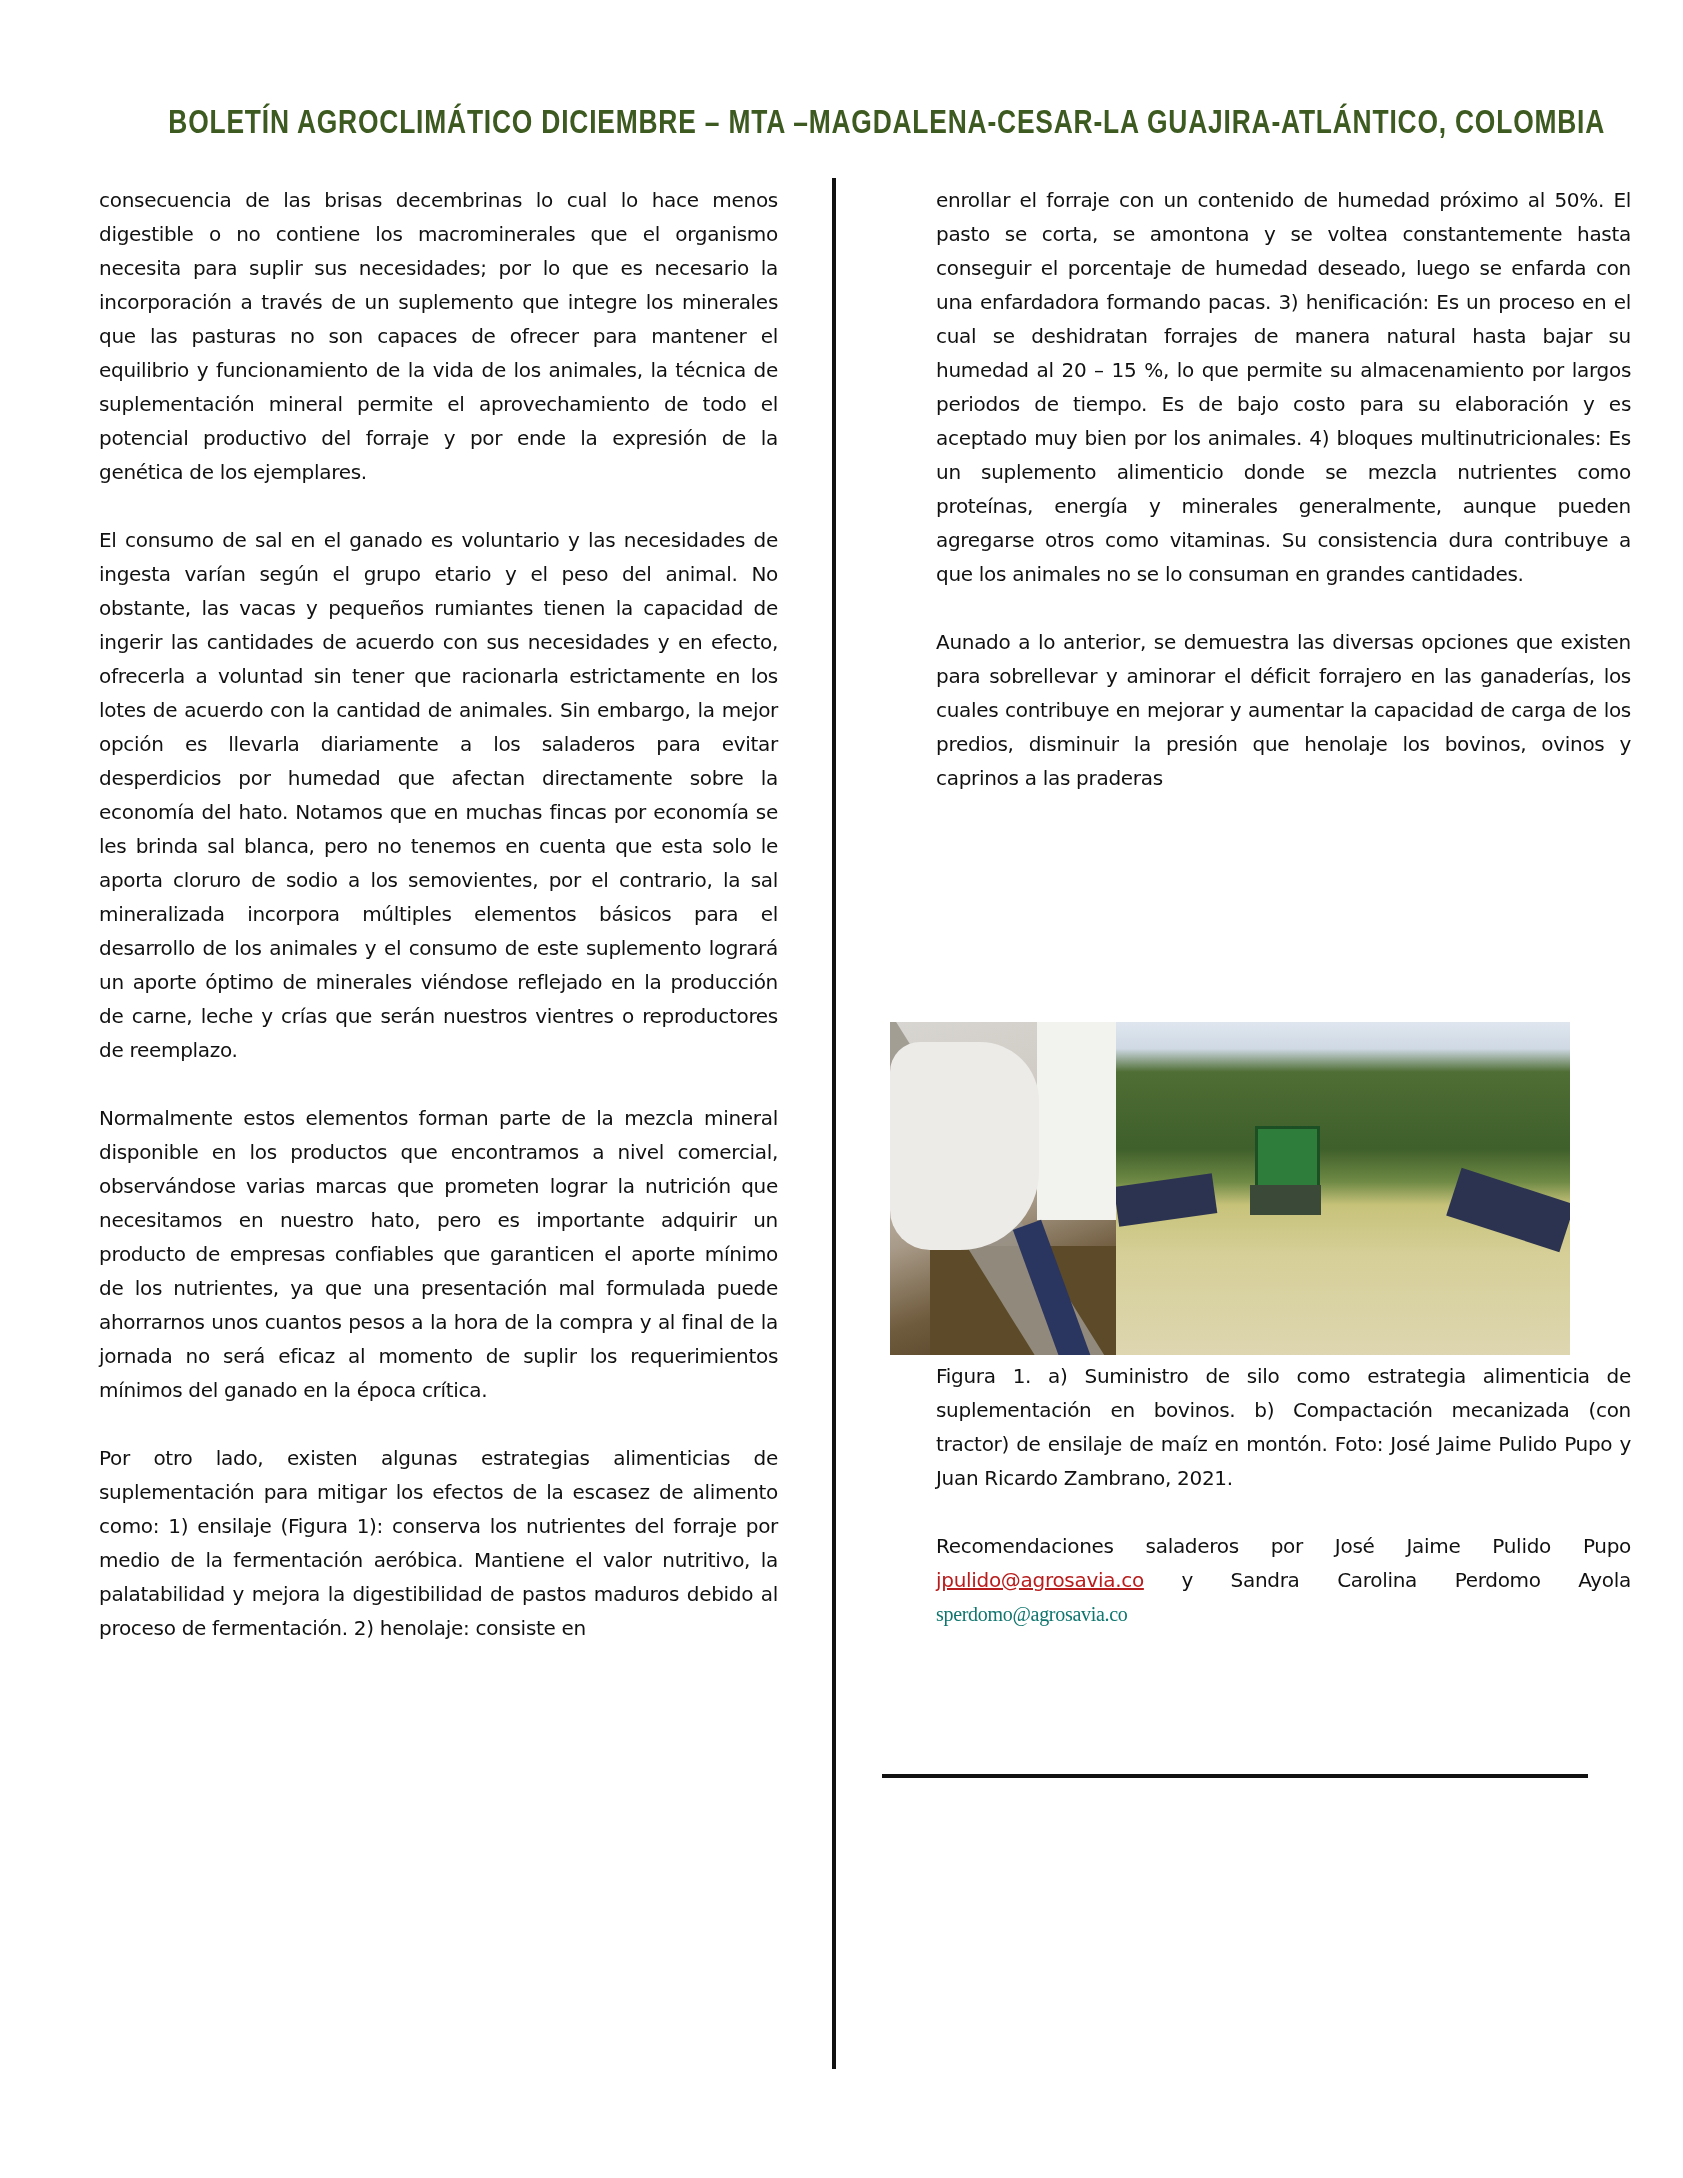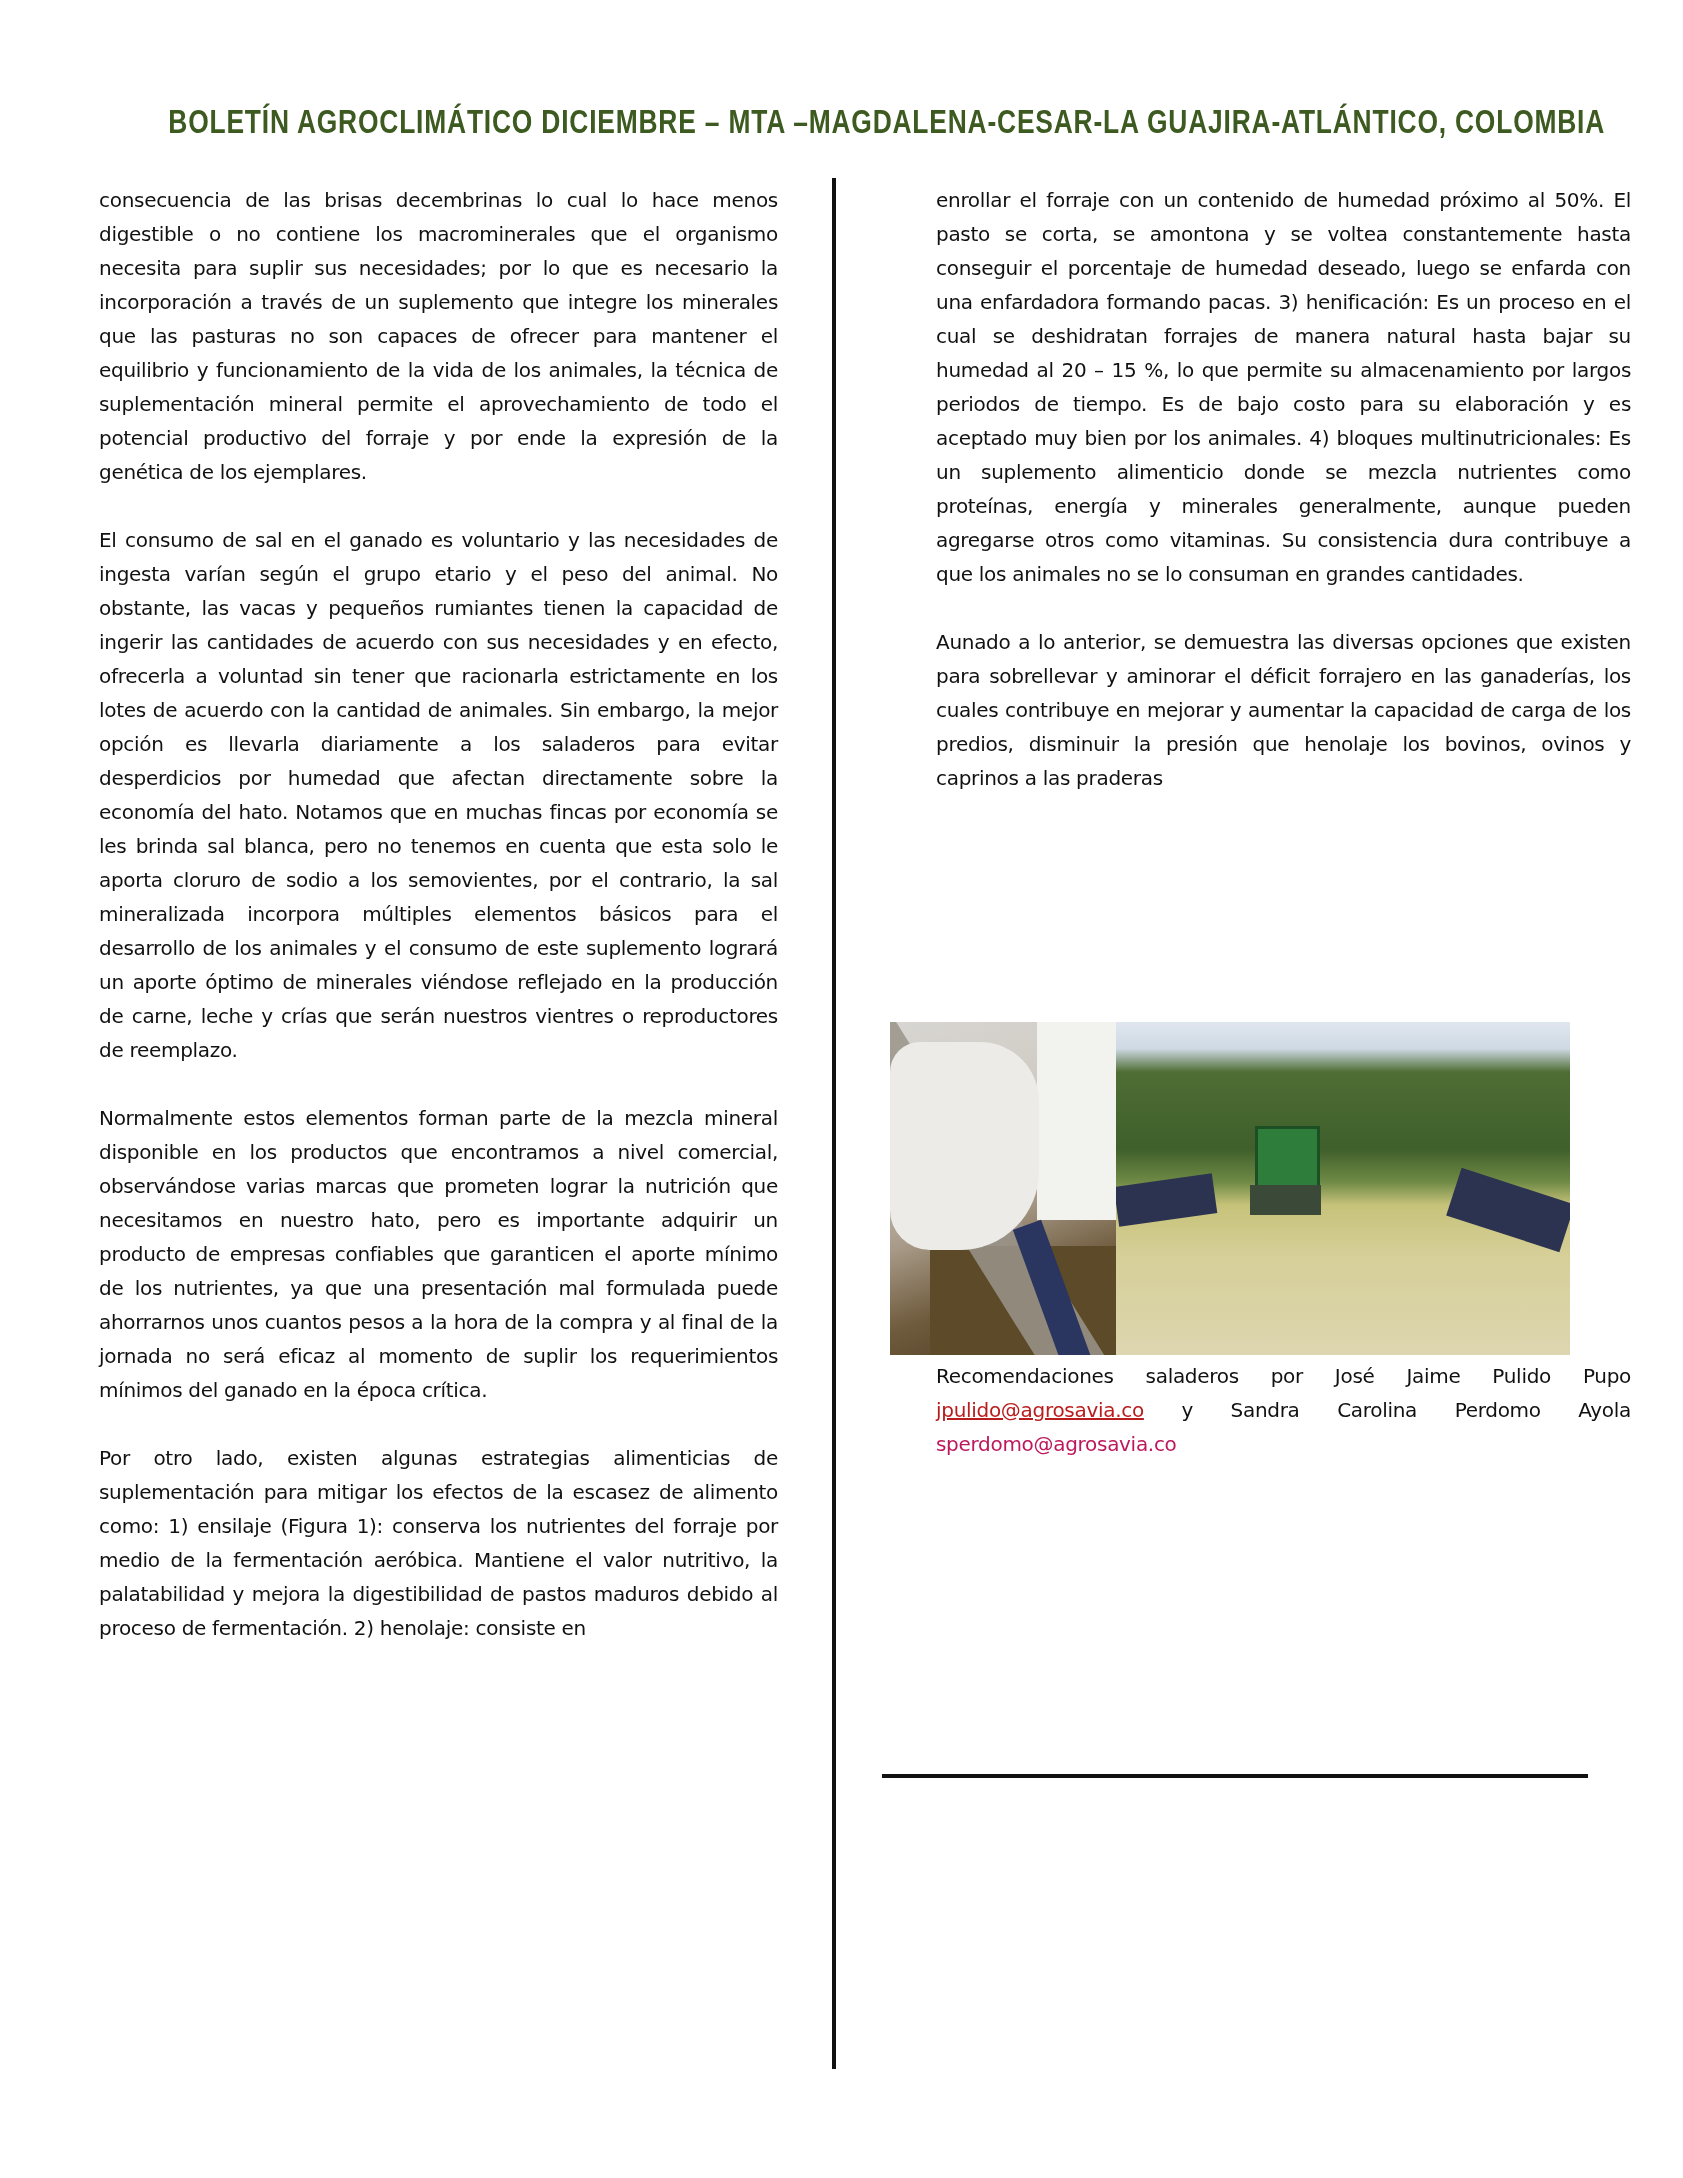--- a/index.html
+++ b/index.html
@@ -32,21 +32,21 @@
   .photo-a .blue { position:absolute; left:149px; top:198px; width:30px; height:158px; background:#2a3560; transform: rotate(-20deg); }
   .photo-b {
     width: 454px; height: 333px; position: relative; overflow: hidden;
     background: linear-gradient(180deg, #dfe6ee 0%, #cfd9e4 8%, #4f6e35 15%, #3f5f2b 38%, #6f8a45 48%, #c7c27a 55%, #d6cf98 70%, #ddd6b0 100%);
   }
   .photo-b .plastic-l { position:absolute; left:0; top:158px; width:99px; height:40px; background:#2c3350; transform: rotate(-8deg); }
   .photo-b .plastic-r { position:absolute; right:0; top:163px; width:119px; height:50px; background:#2c3350; transform: rotate(18deg); }
   .photo-b .tractor { position:absolute; left:139px; top:104px; width:59px; height:79px; background:#2f7d3a; border:3px solid #1d4f25; }
   .photo-b .bucket { position:absolute; left:134px; top:163px; width:71px; height:30px; background:#3b4a38; }
   .link1 { color: #b91c1c; text-decoration: underline; }
-  .link2 { color: #be185d; text-decoration: none; }
+  .link2 { color: #0f766e; text-decoration: none; font-family: Liberation Serif, serif; }
   .hrule { position: absolute; left: 882px; top: 1774px; width: 706px; height: 4px; background: #111; }
   .nowrap-last { text-align-last: left; }
 </style>
 </head>
 <body>
 
 <div class="page">
 
   <div class="header">BOLETÍN AGROCLIMÁTICO DICIEMBRE – MTA –MAGDALENA-CESAR-LA GUAJIRA-ATLÁNTICO, COLOMBIA</div>
 
@@ -74,20 +74,21 @@
     </div>
     <div class="photo-b" title="Tractor compactando ensilaje de maíz en montón">
       <div class="plastic-l"></div>
       <div class="plastic-r"></div>
       <div class="tractor"></div>
       <div class="bucket"></div>
     </div>
   </div>
 
   <div class="col right" style="top:1359px;">
+    <p>Figura 1. a) Suministro de silo como estrategia alimenticia de suplementación en bovinos. b) Compactación mecanizada (con tractor) de ensilaje de maíz en montón. Foto: José Jaime Pulido Pupo y Juan Ricardo Zambrano, 2021.</p>
     <p class="tight">
       <span>Recomendaciones saladeros por José Jaime Pulido Pupo</span>
       <a class="link1">jpulido@agrosavia.co</a>
       <span>y Sandra Carolina Perdomo Ayola</span>
       <a class="link2">sperdomo@agrosavia.co</a>
     </p>
   </div>
 
   <div class="hrule"></div>
 </div>

